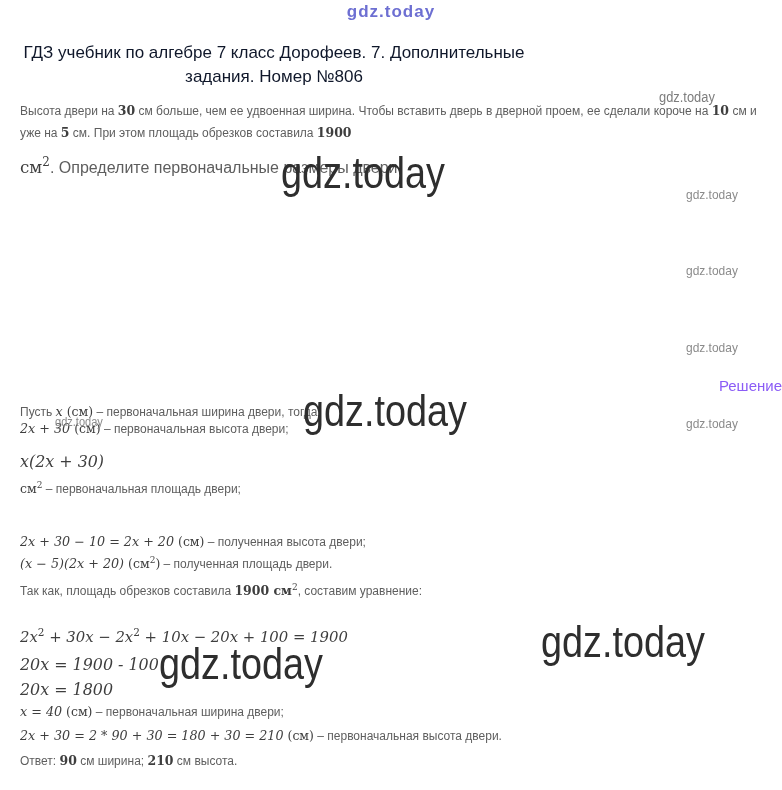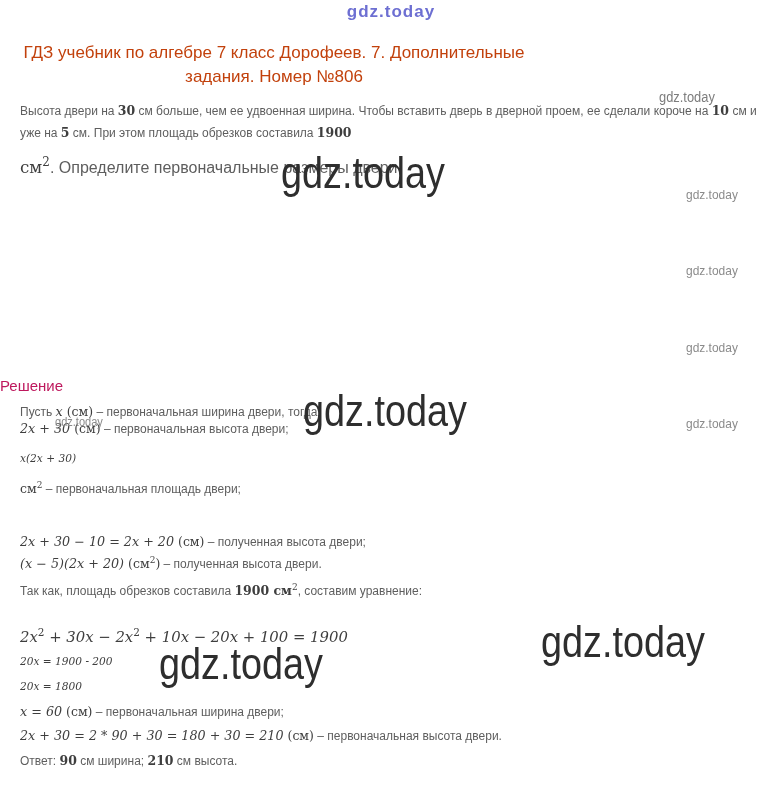--- a/index.html
+++ b/index.html
@@ -17,47 +17,47 @@
     font-size:17px;font-weight:600;letter-spacing:1px;
     color:#6d6fd2;
     cursor:pointer;
   }
   
   .page-title{
     position:absolute;top:41px;left:0;width:548px;
     margin:0;
     text-align:center;
     font-size:17px;font-weight:400;line-height:24px;
-    color:#c2410c;
+    color:#0f172a;
   }
   
   .problem-p1{
     position:absolute;left:20px;top:100px;width:748px;
     margin:0;
     font-size:12px;line-height:22px;color:#5e5e5e;
   }
   .problem-p2{
     position:absolute;left:20px;top:158px;
     margin:0;
     font-size:16px;color:#5e5e5e;white-space:nowrap;
   }
   
   .sol-heading{
     position:absolute;top:377px;left:0;width:782px;
     margin:0;
-    text-align:left;
-    font-size:15px;font-weight:400;color:#be185d;
+    text-align:right;
+    font-size:15px;font-weight:400;color:#8b5cf6;
   }
   .sol-line{
     position:absolute;left:20px;
     margin:0;
     font-size:12px;color:#5e5e5e;
     white-space:nowrap;
   }
-  .math-line{font-size:10px;}
+  .math-line{font-size:15px;}
   .math-lg{font-size:14px;}
   
   .seg-t{font-family:"Liberation Sans",sans-serif;}
   .seg-m{font-family:"DejaVu Serif",serif;font-style:italic;color:#3e3e3e;font-size:1.06em;}
   .seg-u{font-family:"DejaVu Serif",serif;color:#3e3e3e;font-size:1.04em;}
   .seg-n{font-family:"DejaVu Serif",serif;font-weight:600;color:#3e3e3e;font-size:1.04em;}
   .seg-sup{font-family:"DejaVu Serif",serif;color:#3e3e3e;font-size:0.75em;position:relative;top:-0.55em;}
   
   .wm-big{
     position:absolute;
@@ -102,26 +102,26 @@
   <p class="problem-p1"><span class="seg-t">Высота двери на </span><span class="seg-n">30</span><span class="seg-t"> см больше, чем ее удвоенная ширина. Чтобы вставить дверь в дверной проем, ее сделали короче на </span><span class="seg-n">10</span><span class="seg-t"> см и уже на </span><span class="seg-n">5</span><span class="seg-t"> см. При этом площадь обрезков составила </span><span class="seg-n">1900</span></p>
   <p class="problem-p2"><span class="seg-u">см</span><span class="seg-sup">2</span><span class="seg-t">. Определите первоначальные размеры двери.</span></p>
 
   <h2 class="sol-heading">Решение</h2>
 
   <p class="sol-line" style="top:404px"><span class="seg-t">Пусть </span><span class="seg-m">x</span><span class="seg-u"> (см)</span><span class="seg-t"> – первоначальная ширина двери, тогда:</span></p>
   <p class="sol-line" style="top:421px"><span class="seg-m">2x + 30</span><span class="seg-u"> (см)</span><span class="seg-t"> – первоначальная высота двери;</span></p>
   <p class="sol-line math-line" style="top:452px"><span class="seg-m">x(2x + 30)</span></p>
   <p class="sol-line" style="top:481px"><span class="seg-u">см</span><span class="seg-sup">2</span><span class="seg-t"> – первоначальная площадь двери;</span></p>
   <p class="sol-line" style="top:534px"><span class="seg-m">2x + 30 − 10 = 2x + 20</span><span class="seg-u"> (см)</span><span class="seg-t"> – полученная высота двери;</span></p>
-  <p class="sol-line" style="top:556px"><span class="seg-m">(x − 5)(2x + 20) </span><span class="seg-u">(см</span><span class="seg-sup">2</span><span class="seg-u">)</span><span class="seg-t"> – полученная высота двери.</span></p>
+  <p class="sol-line" style="top:556px"><span class="seg-m">(x − 5)(2x + 20) </span><span class="seg-u">(см</span><span class="seg-sup">2</span><span class="seg-u">)</span><span class="seg-t"> – полученная площадь двери.</span></p>
   <p class="sol-line" style="top:583px"><span class="seg-t">Так как, площадь обрезков составила </span><span class="seg-n">1900 см</span><span class="seg-sup">2</span><span class="seg-t">, составим уравнение:</span></p>
   <p class="sol-line math-line math-lg" style="top:628px"><span class="seg-m">2x</span><span class="seg-sup">2</span><span class="seg-m"> + 30x − 2x</span><span class="seg-sup">2</span><span class="seg-m"> + 10x − 20x + 100 = 1900</span></p>
-  <p class="sol-line math-line" style="top:655px"><span class="seg-m">20x = 1900 - 200</span></p>
+  <p class="sol-line math-line" style="top:655px"><span class="seg-m">20x = 1900 - 100</span></p>
   <p class="sol-line math-line" style="top:680px"><span class="seg-m">20x = 1800</span></p>
-  <p class="sol-line" style="top:704px"><span class="seg-m">x = 60</span><span class="seg-u"> (см)</span><span class="seg-t"> – первоначальная ширина двери;</span></p>
+  <p class="sol-line" style="top:704px"><span class="seg-m">x = 40</span><span class="seg-u"> (см)</span><span class="seg-t"> – первоначальная ширина двери;</span></p>
   <p class="sol-line" style="top:728px"><span class="seg-m">2x + 30 = 2 * 90 + 30 = 180 + 30 = 210</span><span class="seg-u"> (см)</span><span class="seg-t"> – первоначальная высота двери.</span></p>
   <p class="sol-line" style="top:753px"><span class="seg-t">Ответ: </span><span class="seg-n">90</span><span class="seg-t"> см ширина; </span><span class="seg-n">210</span><span class="seg-t"> см высота.</span></p>
 
   <div class="wm-big wm-big-1">gdz.today</div>
   <div class="wm-big wm-big-2">gdz.today</div>
   <div class="wm-big wm-big-3">gdz.today</div>
   <div class="wm-big wm-big-4">gdz.today</div>
 
   <div class="wm-small wm-top-right">gdz.today</div>
   <div class="wm-small wm-right-1">gdz.today</div>

